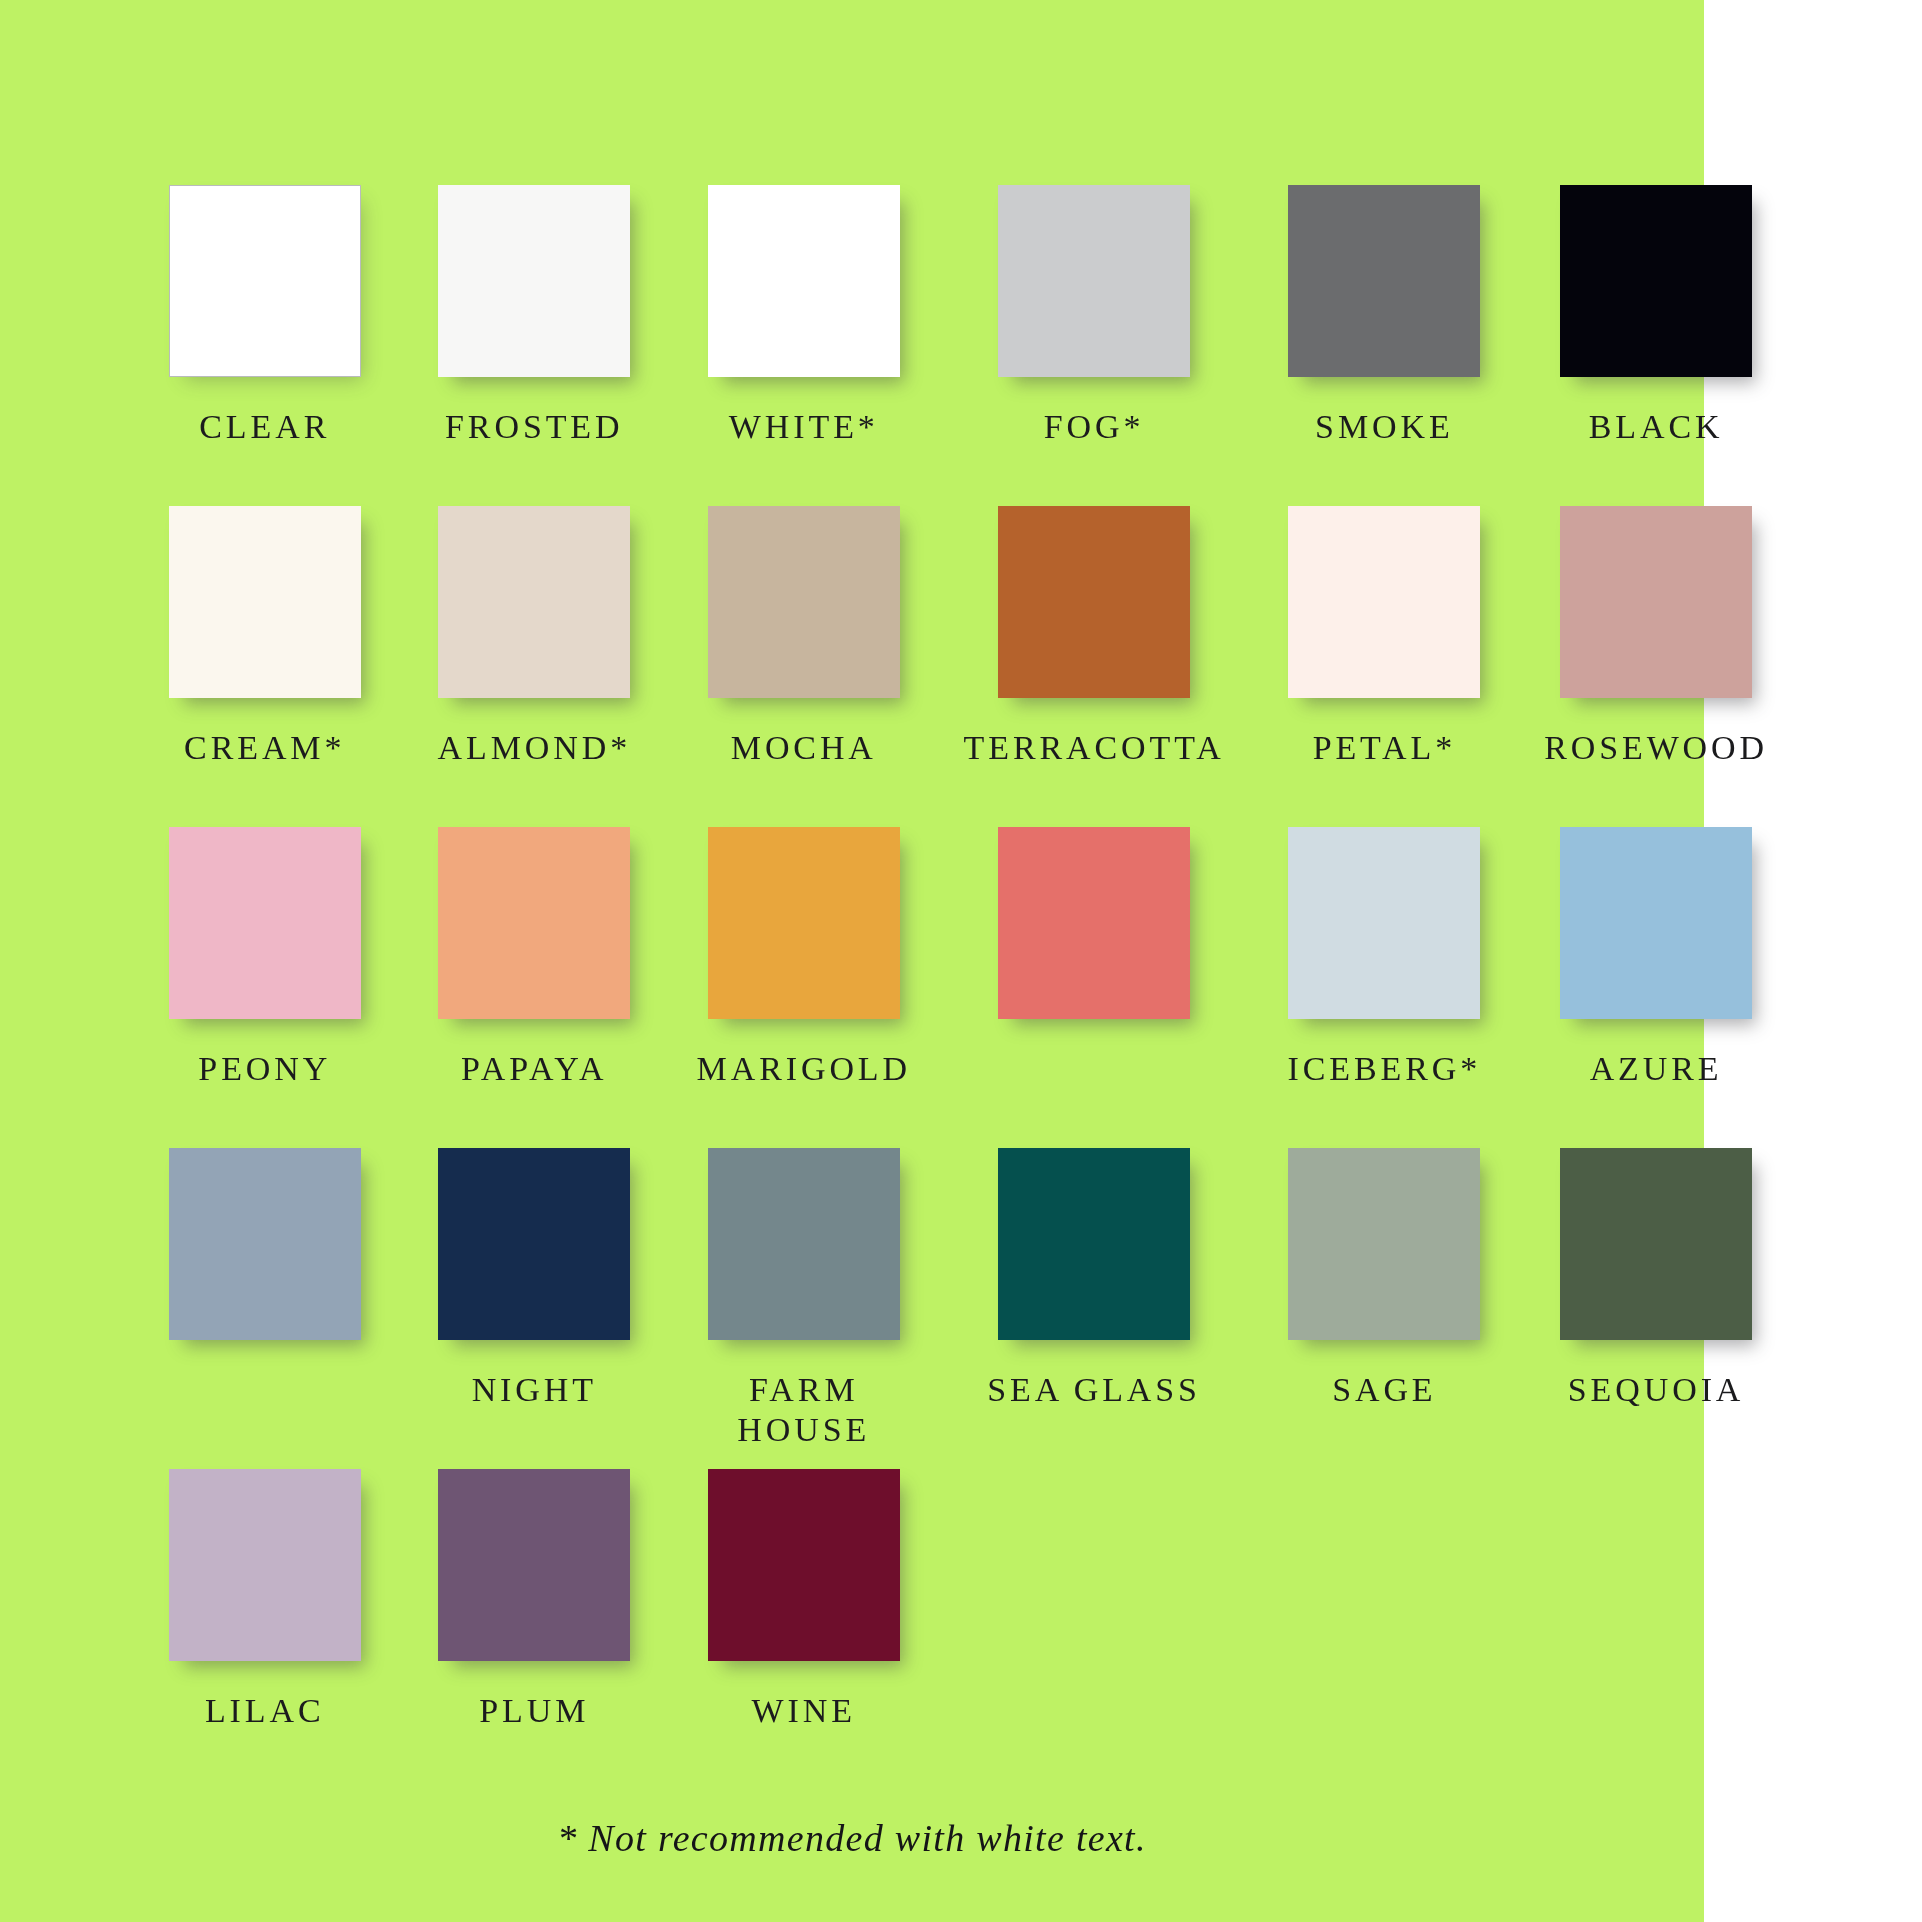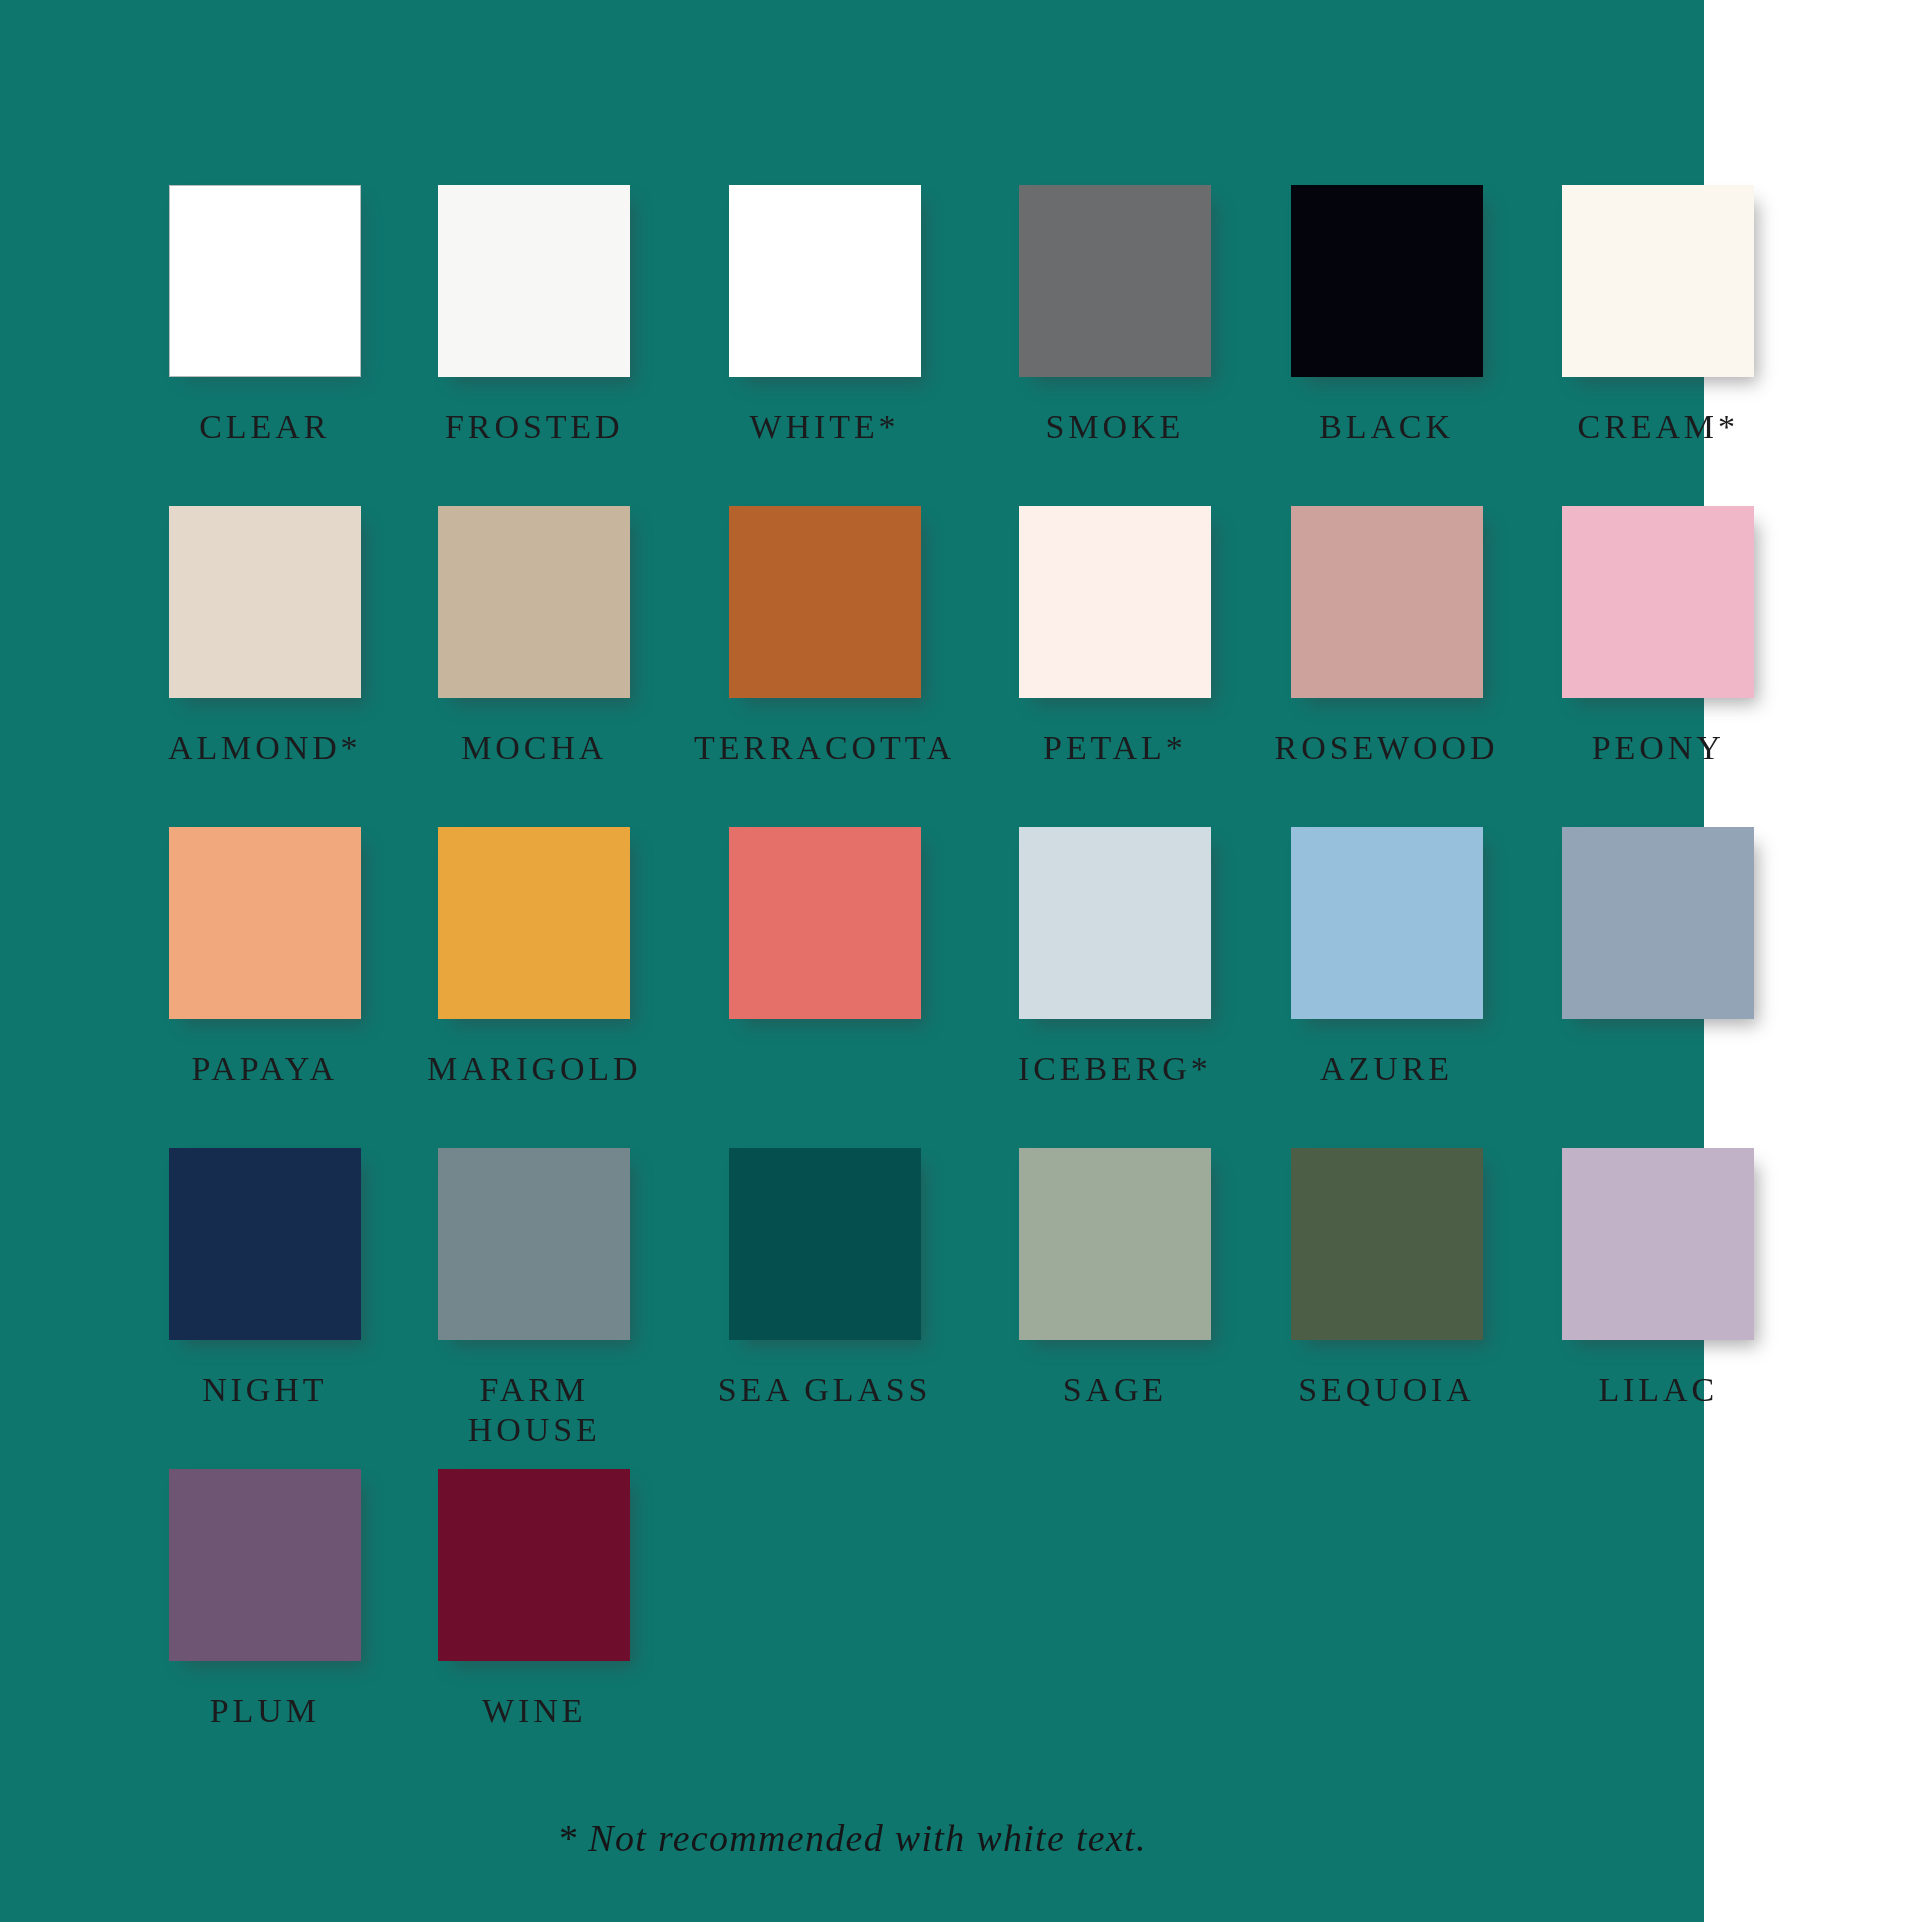--- a/index.html
+++ b/index.html
@@ -12,21 +12,21 @@
     height: 1922px;
     font-family: "Liberation Serif", "DejaVu Serif", serif;
     -webkit-font-smoothing: antialiased;
     overflow: hidden;
   }
 
   #palette-sheet {
     position: relative;
     width: 1704px;
     height: 1922px;
-    background: #0f766e;
+    background: #bef264;
     box-sizing: border-box;
   }
 
   #swatch-grid {
     position: absolute;
     left: 155px;
     top: 185px;
     width: 1613px;
     display: grid;
     grid-template-columns: repeat(6, 1fr);
@@ -94,20 +94,24 @@
       </div>
       <div class="swatch-cell">
         <div class="swatch-chip" style="background-color: rgb(247, 247, 246);"></div>
         <div class="swatch-label">FROSTED</div>
       </div>
       <div class="swatch-cell">
         <div class="swatch-chip" style="background-color: rgb(255, 255, 255);"></div>
         <div class="swatch-label">WHITE*</div>
       </div>
       <div class="swatch-cell">
+        <div class="swatch-chip" style="background-color: rgb(203, 204, 206);"></div>
+        <div class="swatch-label">FOG*</div>
+      </div>
+      <div class="swatch-cell">
         <div class="swatch-chip" style="background-color: rgb(107, 108, 110);"></div>
         <div class="swatch-label">SMOKE</div>
       </div>
       <div class="swatch-cell">
         <div class="swatch-chip" style="background-color: rgb(4, 4, 12);"></div>
         <div class="swatch-label">BLACK</div>
       </div>
       <div class="swatch-cell">
         <div class="swatch-chip" style="background-color: rgb(251, 247, 238);"></div>
         <div class="swatch-label">CREAM*</div>

